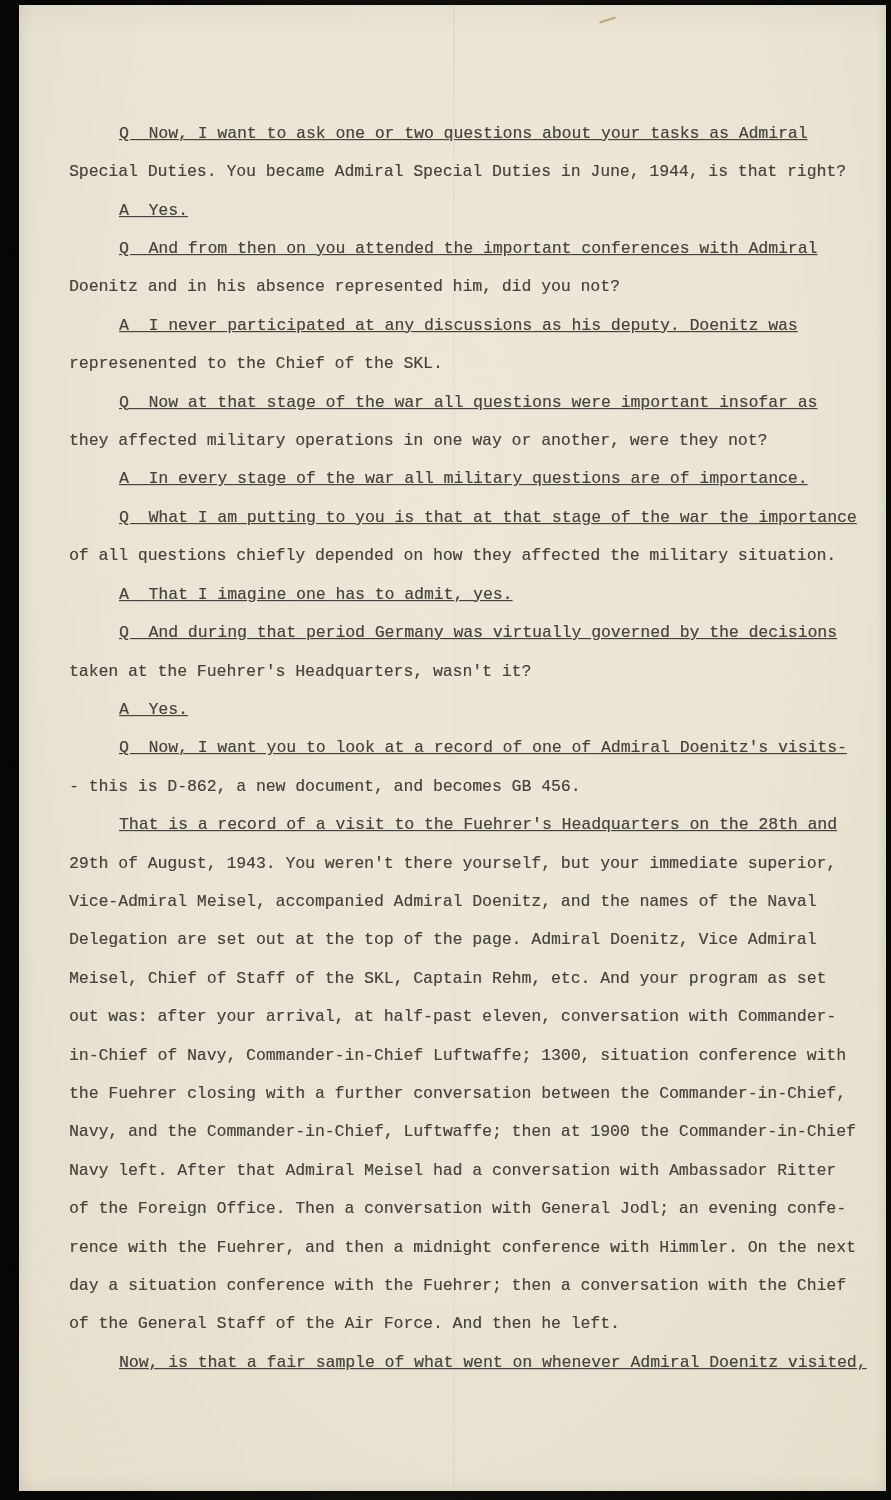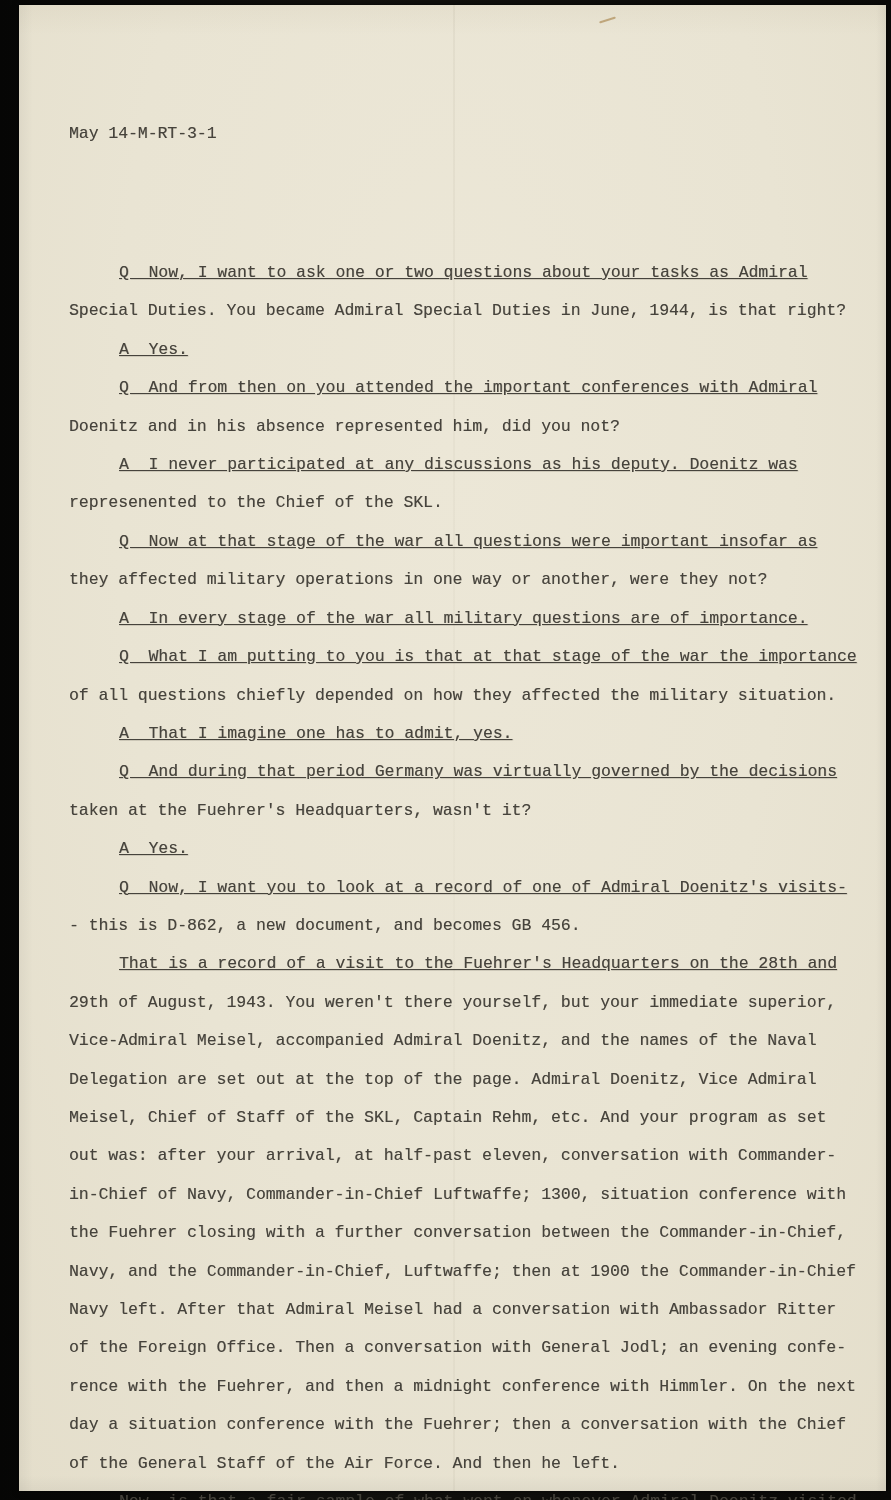--- a/index.html
+++ b/index.html
@@ -64,18 +64,17 @@
   .line.indent { padding-left: 50px; text-decoration: underline; }
 </style>
 </head>
 <body>
 
 <div class="scan-frame">
   <div class="paper">
     <div class="crease"></div>
     <div class="scratch"></div>
     <div class="content">
-      <div class="doc-header">May 14-M-RT-3-1</div>
       <div><div class="line indent">Q  Now, I want to ask one or two questions about your tasks as Admiral</div><div class="line">Special Duties. You became Admiral Special Duties in June, 1944, is that right?</div><div class="line indent">A  Yes.</div><div class="line indent">Q  And from then on you attended the important conferences with Admiral</div><div class="line">Doenitz and in his absence represented him, did you not?</div><div class="line indent">A  I never participated at any discussions as his deputy. Doenitz was</div><div class="line">represenented to the Chief of the SKL.</div><div class="line indent">Q  Now at that stage of the war all questions were important insofar as</div><div class="line">they affected military operations in one way or another, were they not?</div><div class="line indent">A  In every stage of the war all military questions are of importance.</div><div class="line indent">Q  What I am putting to you is that at that stage of the war the importance</div><div class="line">of all questions chiefly depended on how they affected the military situation.</div><div class="line indent">A  That I imagine one has to admit, yes.</div><div class="line indent">Q  And during that period Germany was virtually governed by the decisions</div><div class="line">taken at the Fuehrer's Headquarters, wasn't it?</div><div class="line indent">A  Yes.</div><div class="line indent">Q  Now, I want you to look at a record of one of Admiral Doenitz's visits-</div><div class="line">- this is D-862, a new document, and becomes GB 456.</div><div class="line indent">That is a record of a visit to the Fuehrer's Headquarters on the 28th and</div><div class="line">29th of August, 1943. You weren't there yourself, but your immediate superior,</div><div class="line">Vice-Admiral Meisel, accompanied Admiral Doenitz, and the names of the Naval</div><div class="line">Delegation are set out at the top of the page. Admiral Doenitz, Vice Admiral</div><div class="line">Meisel, Chief of Staff of the SKL, Captain Rehm, etc. And your program as set</div><div class="line">out was: after your arrival, at half-past eleven, conversation with Commander-</div><div class="line">in-Chief of Navy, Commander-in-Chief Luftwaffe; 1300, situation conference with</div><div class="line">the Fuehrer closing with a further conversation between the Commander-in-Chief,</div><div class="line">Navy, and the Commander-in-Chief, Luftwaffe; then at 1900 the Commander-in-Chief</div><div class="line">Navy left. After that Admiral Meisel had a conversation with Ambassador Ritter</div><div class="line">of the Foreign Office. Then a conversation with General Jodl; an evening confe-</div><div class="line">rence with the Fuehrer, and then a midnight conference with Himmler. On the next</div><div class="line">day a situation conference with the Fuehrer; then a conversation with the Chief</div><div class="line">of the General Staff of the Air Force. And then he left.</div><div class="line indent">Now, is that a fair sample of what went on whenever Admiral Doenitz visited,</div></div>
       
     </div>
   </div>
 </div>
 
 </body></html>

